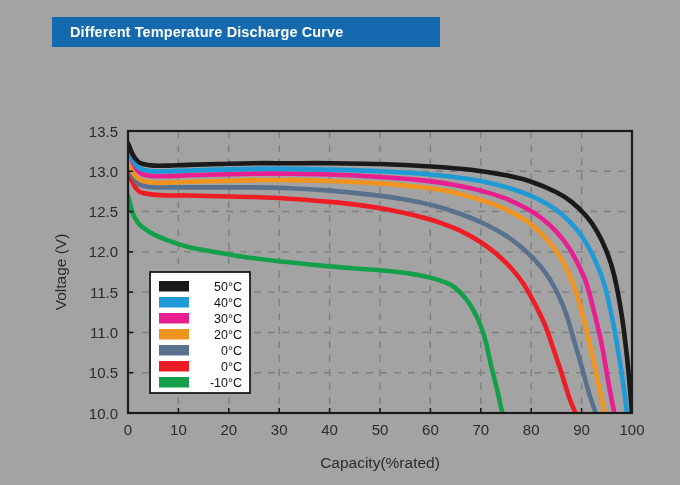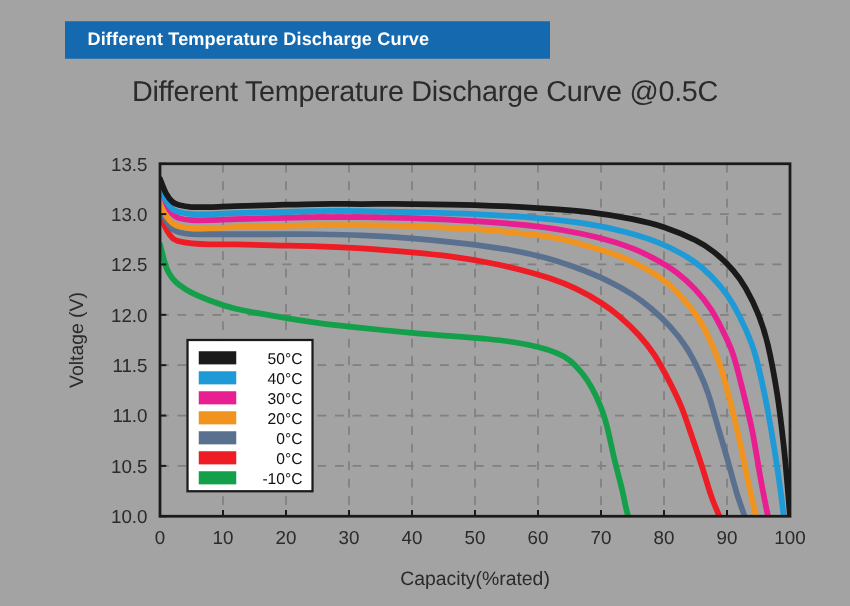--- a/index.html
+++ b/index.html
@@ -80,21 +80,20 @@
 </style>
 </head>
 <body>
 
 <div id="page">
 
   <div id="header-bar">
     <span class="hb-text">Different Temperature Discharge Curve</span>
   </div>
 
-  <div id="chart-title">Different Temperature Discharge Curve @0.5C</div>
 
   <div id="chart-area">
     <svg id="chart-svg" width="680" height="485" viewBox="0 0 680 485">
       <g id="gridlines">
           <line x1="178.4" y1="131" x2="178.4" y2="413" stroke="#808080" stroke-width="1.4" stroke-dasharray="7 7"></line>
           <line x1="228.8" y1="131" x2="228.8" y2="413" stroke="#808080" stroke-width="1.4" stroke-dasharray="7 7"></line>
           <line x1="279.2" y1="131" x2="279.2" y2="413" stroke="#808080" stroke-width="1.4" stroke-dasharray="7 7"></line>
           <line x1="329.6" y1="131" x2="329.6" y2="413" stroke="#808080" stroke-width="1.4" stroke-dasharray="7 7"></line>
           <line x1="380" y1="131" x2="380" y2="413" stroke="#808080" stroke-width="1.4" stroke-dasharray="7 7"></line>
           <line x1="430.4" y1="131" x2="430.4" y2="413" stroke="#808080" stroke-width="1.4" stroke-dasharray="7 7"></line>

